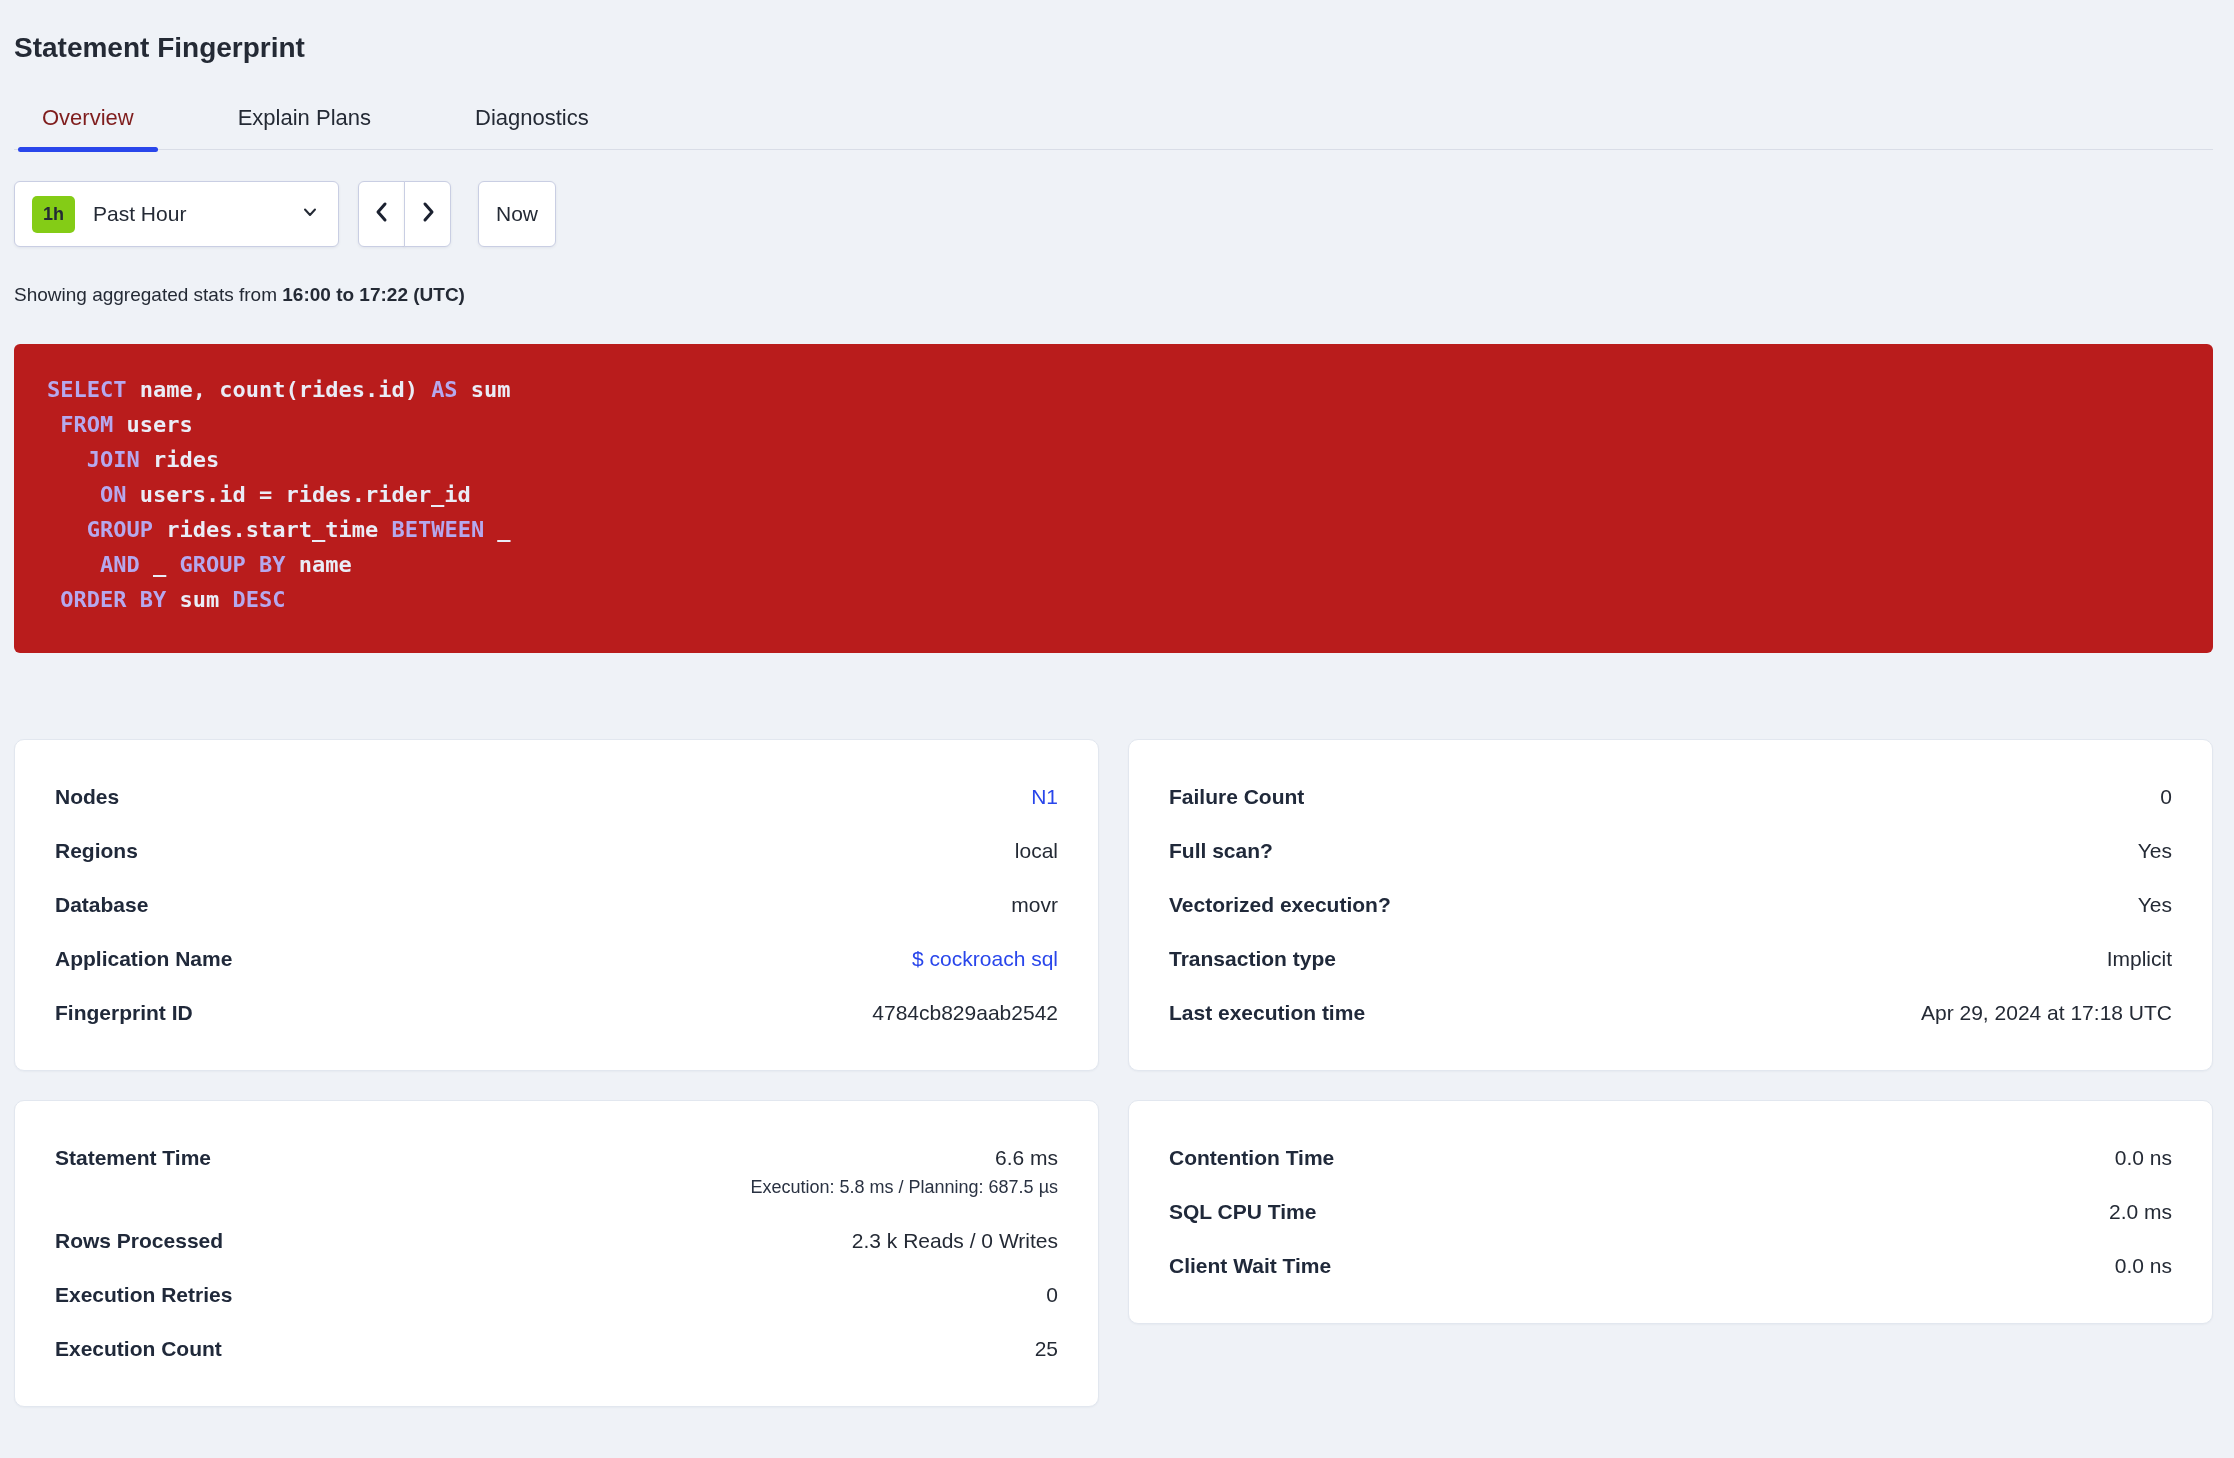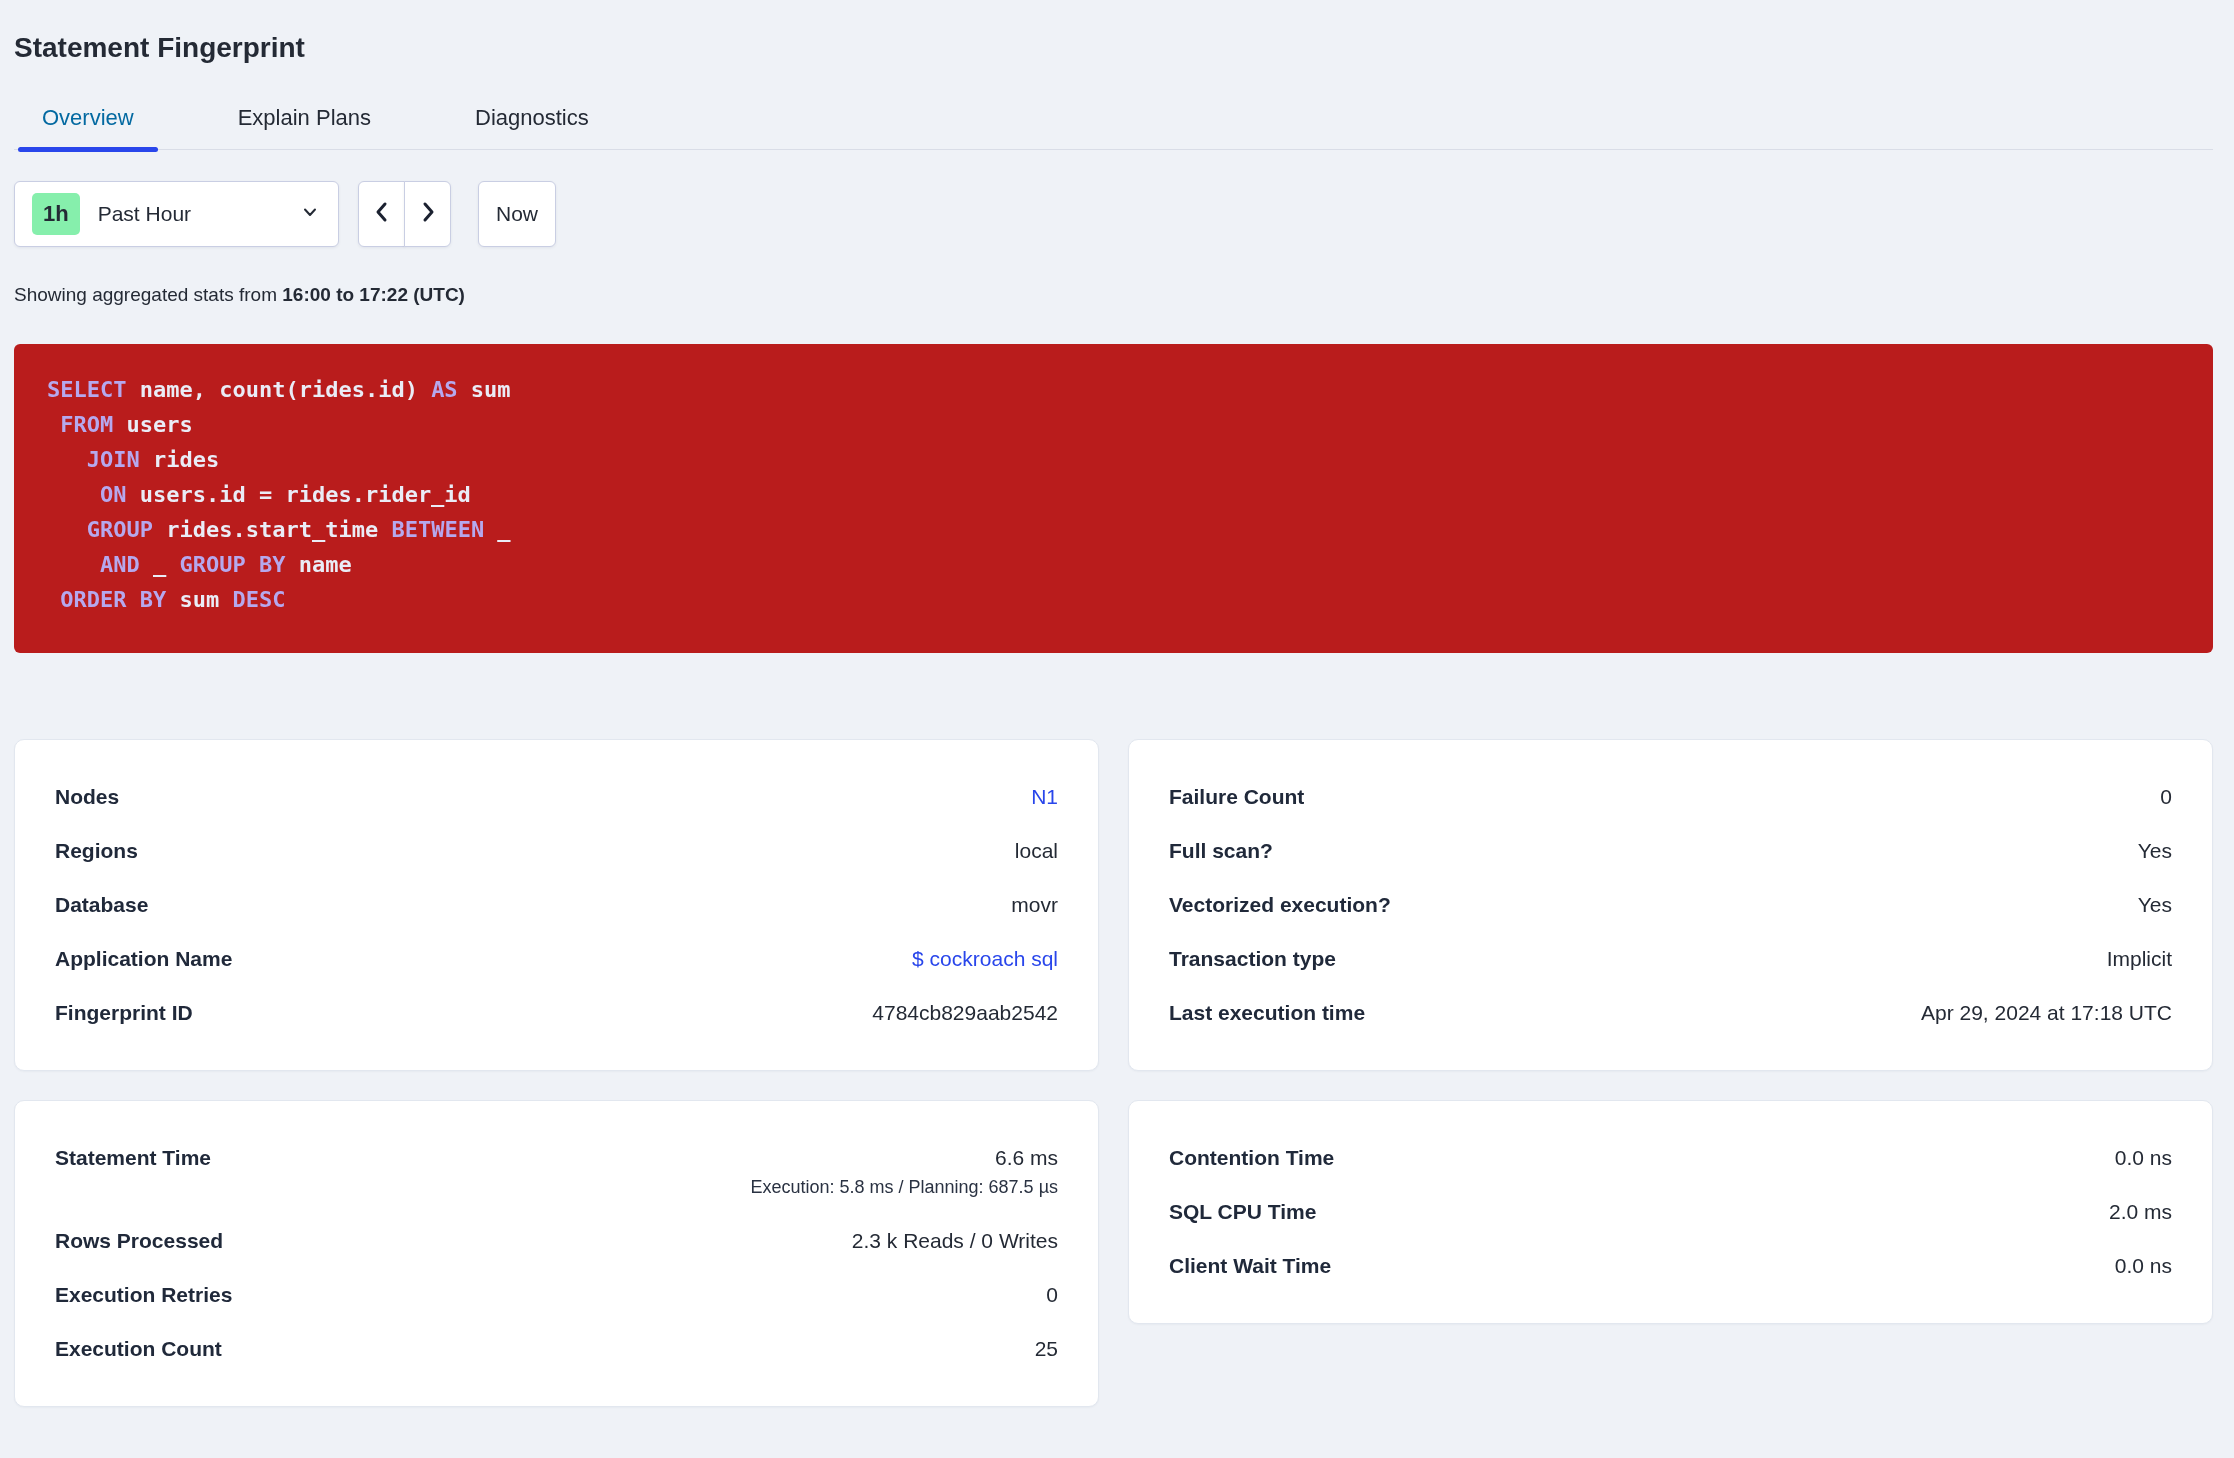--- a/index.html
+++ b/index.html
@@ -31,21 +31,21 @@
   }
   .tab {
     position: relative;
     font-size: 22px;
     line-height: 22px;
     padding: 0 24px 20px 24px;
     color: #242A35;
     cursor: pointer;
     white-space: nowrap;
   }
-  .tab.active { color: #0369a1; }
+  .tab.active { color: #7f1d1d; }
   .tab.active::after {
     content: "";
     position: absolute;
     left: 0; right: 0; bottom: -3px;
     height: 5px;
     border-radius: 3px;
     background: #2946EB;
   }
 
   
@@ -64,23 +64,23 @@
     color: #242A35;
     cursor: pointer;
   }
   .time-dropdown {
     width: 325px;
     display: flex;
     align-items: center;
     padding: 0 17px;
   }
   .time-badge {
-    background: #86efac;
+    background: #84cc16;
     border-radius: 5px;
-    font-size: 22px;
+    font-size: 18px;
     font-weight: bold;
     color: #242A35;
     padding: 8px 11px;
     margin-right: 18px;
   }
   .time-dropdown .chev { margin-left: auto; }
   .pager { display: flex; margin-left: 19px; }
   .pager .control { width: 47px; display: flex; align-items: center; justify-content: center; }
   .pager .control:first-child { border-radius: 6px 0 0 6px; }
   .pager .control:last-child { border-radius: 0 6px 6px 0; margin-left: -1px; }

